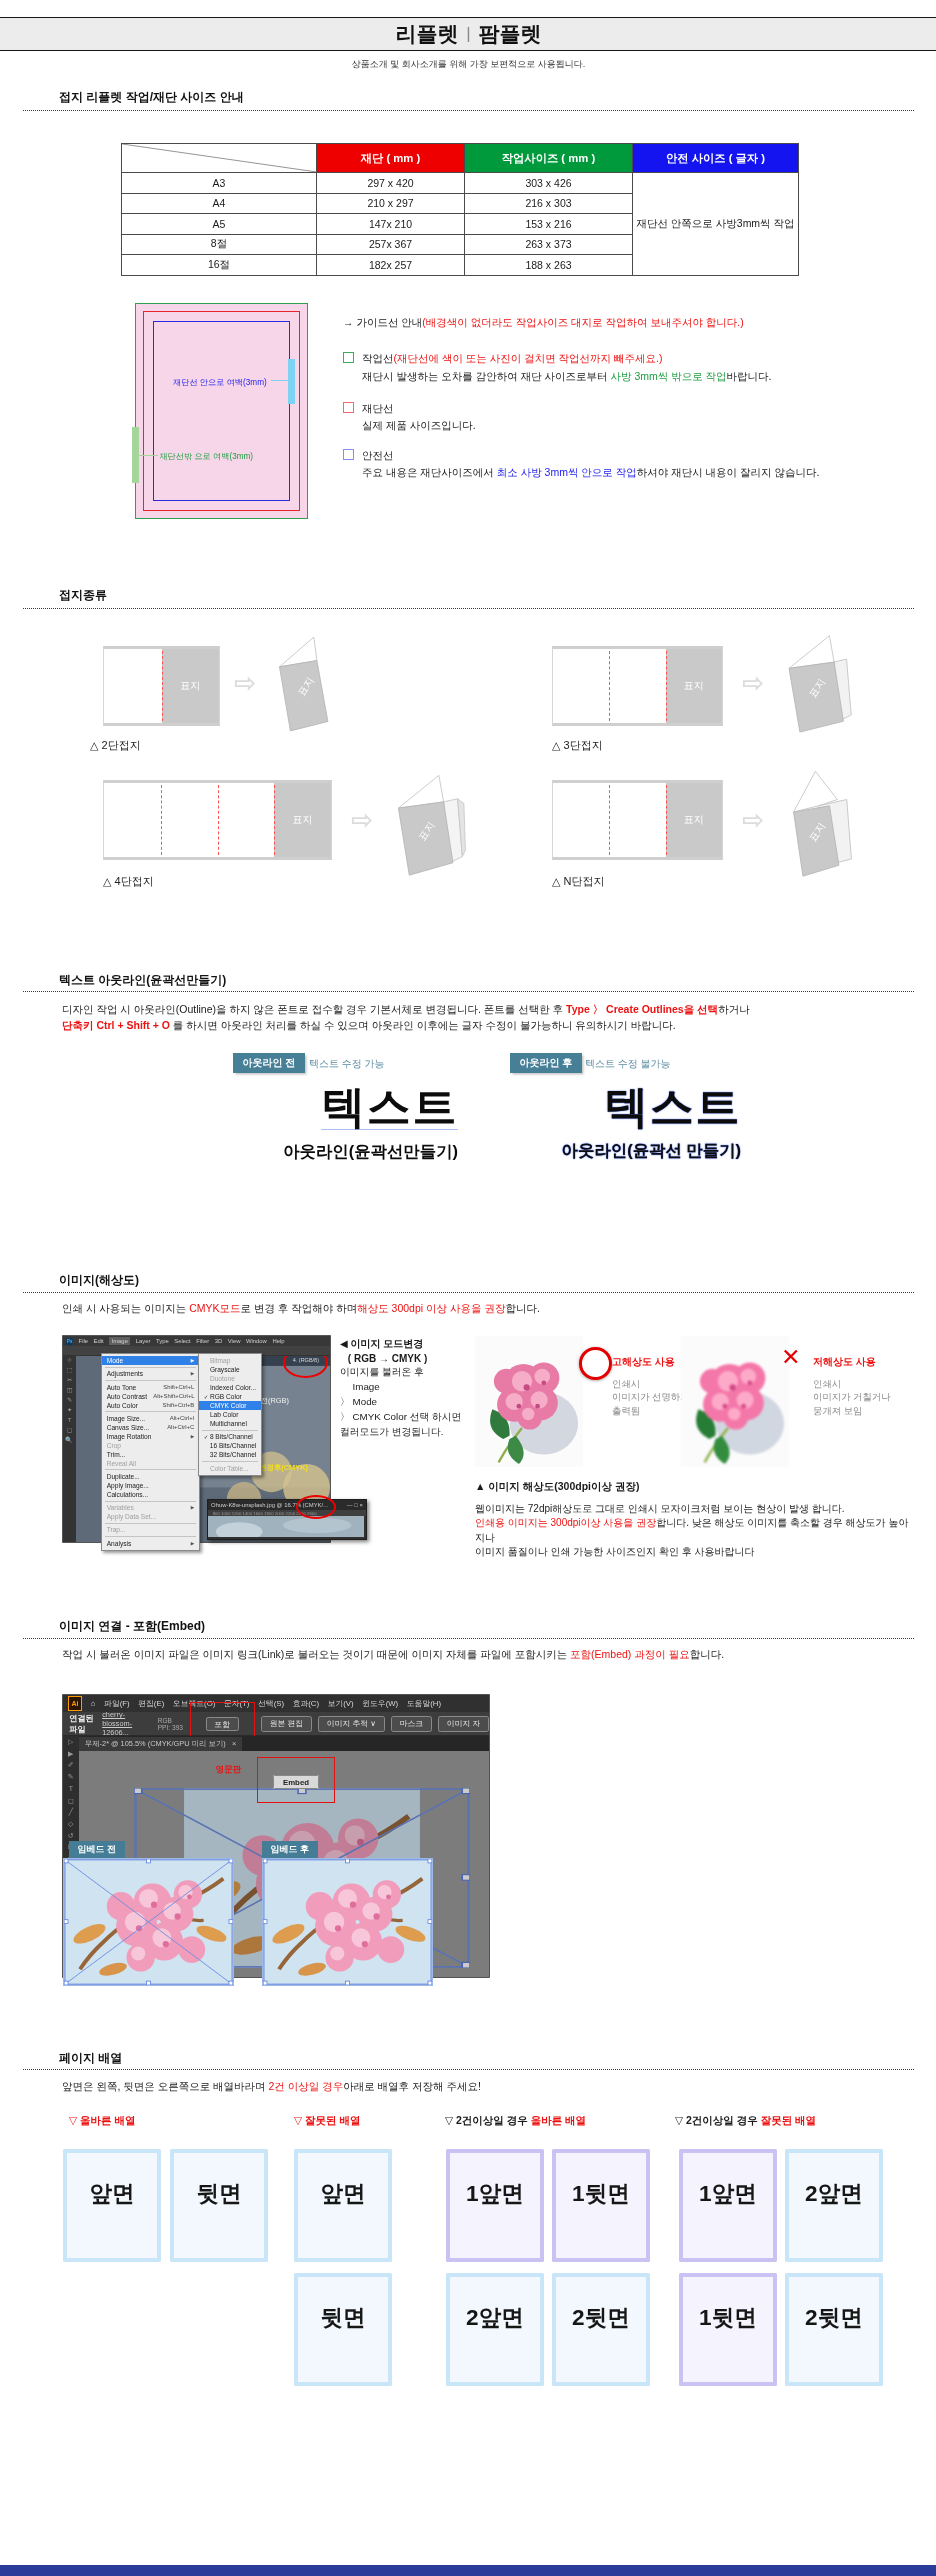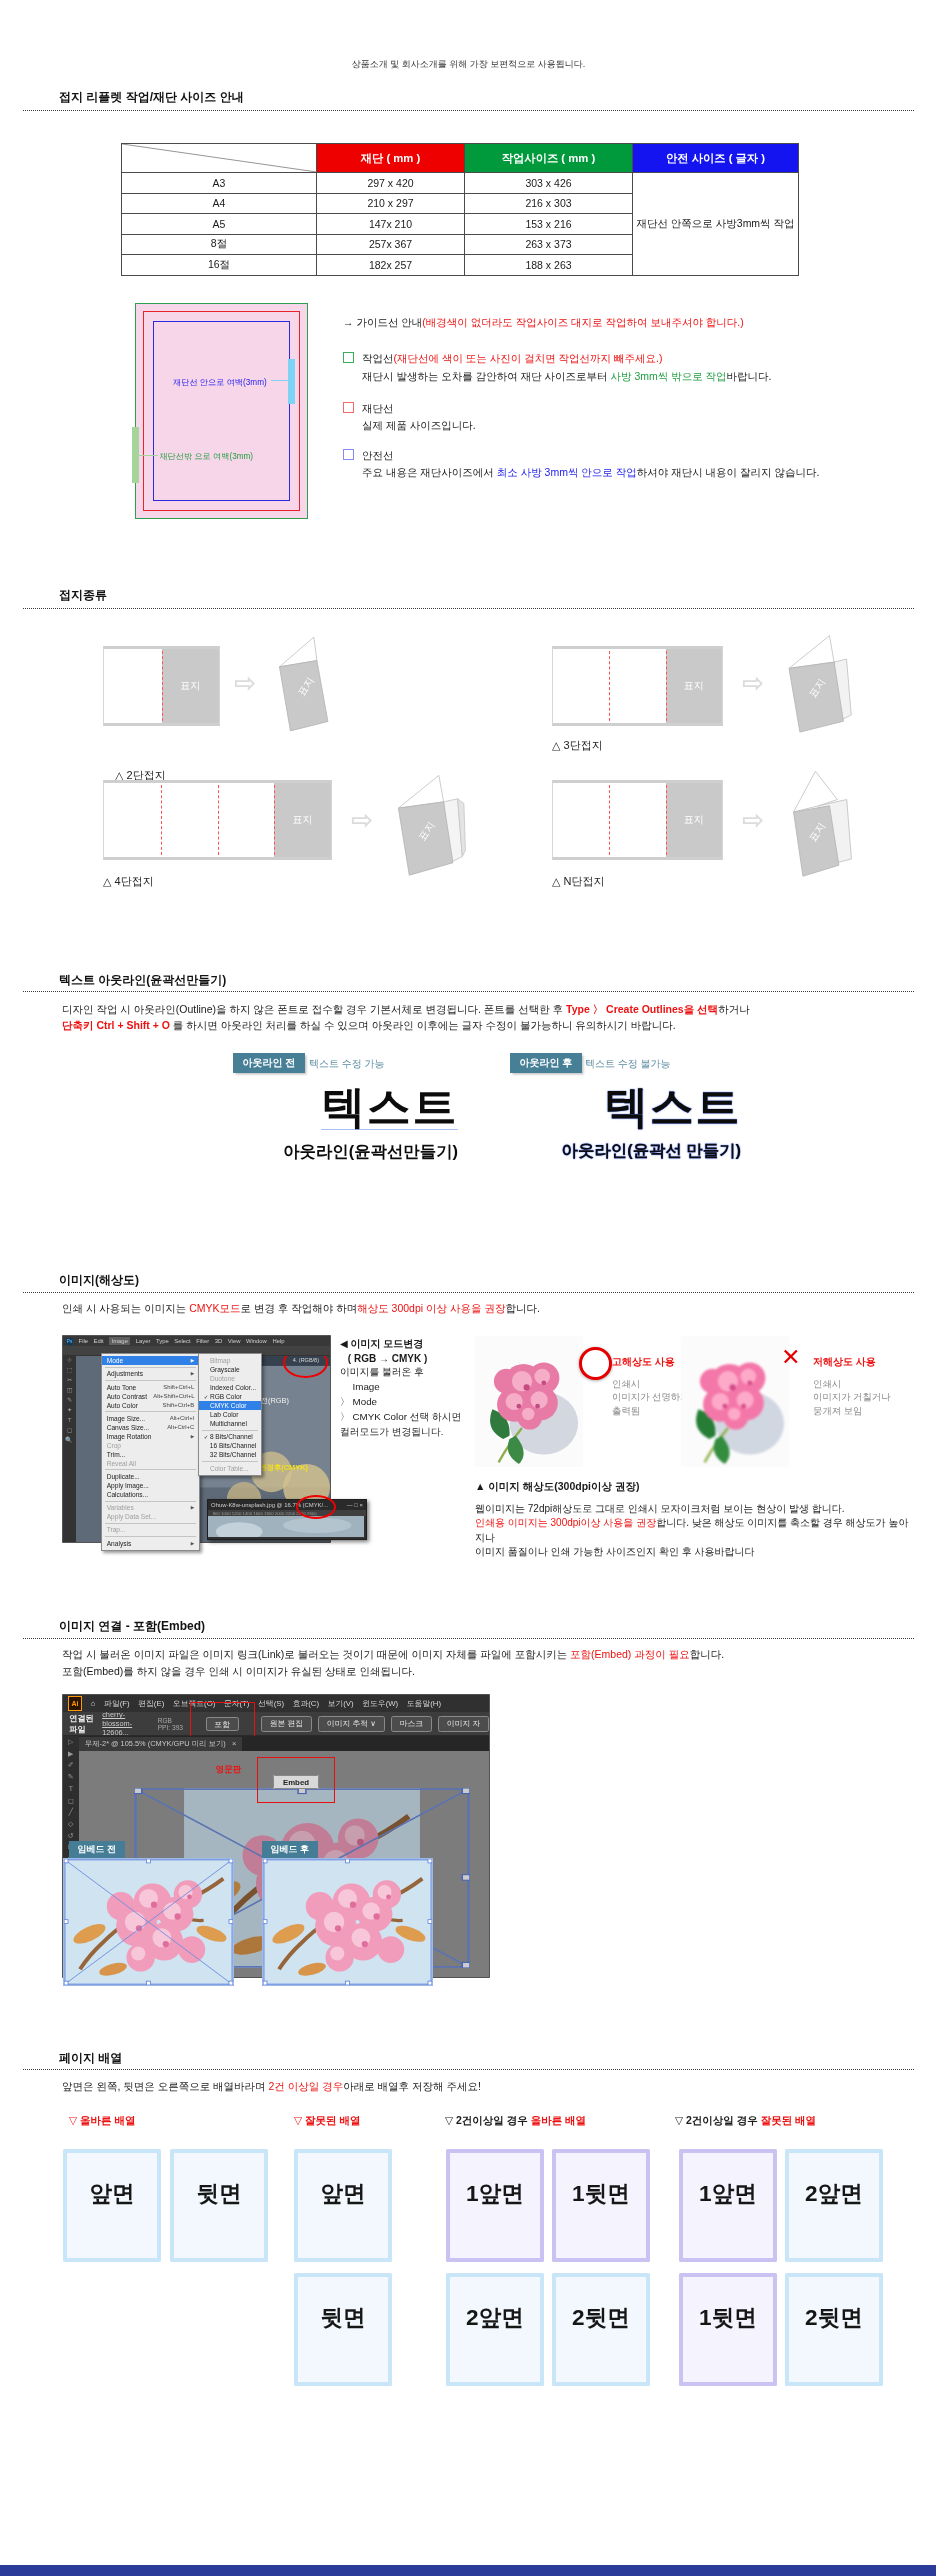--- a/index.html
+++ b/index.html
@@ -206,20 +206,25 @@
           <rect x="0" y="78" width="5" height="5"></rect>
             <rect x="212" y="78" width="5" height="5"></rect>
           <rect x="0" y="157" width="5" height="5"></rect>
             <rect x="106" y="157" width="5" height="5"></rect>
             <rect x="212" y="157" width="5" height="5"></rect>
         </g>
       </symbol>
     </defs>
   </svg>
 
+  <div class="abs band" style="left:0;top:17px;width:937px;height:32px;">
+    <span class="t">리플렛</span>
+    <span class="sep">|</span>
+    <span class="t">팜플렛</span>
+  </div>
   <div class="abs subtitle" style="left:0;top:58px;">상품소개 및 회사소개를 위해 가장 보편적으로 사용됩니다.</div>
 
   <div class="abs sec-title" style="left:59px;top:89px;">접지 리플렛 작업/재단 사이즈 안내</div>
   <div class="abs dotted" style="left:23.4px;top:110px;width:891px;"></div>
 
   <table class="sizes abs" style="left:121px;top:143px;">
     <colgroup>
         <col style="width:195px">
         <col style="width:148px">
         <col style="width:168px">
@@ -308,21 +313,21 @@
         <span>표지</span>
       </div>
     <div class="dash" style="left:50%;"></div>
   </div>
   <div class="abs fold-arrow" style="left:234px;top:667px;">⇨</div>
   <svg class="abs" style="left:273px;top:634px;" width="66" height="100" viewBox="0 0 84 128">
     <polygon points="8,42 52,4 56,34" fill="#fff" stroke="#bdbdbd"></polygon>
     <polygon points="8,42 56,34 70,112 22,124" fill="#c9c9c9" stroke="#b2b2b2"></polygon>
     <text x="36" y="80" transform="rotate(-58 38 78)" fill="#fff" font-size="13">표지</text>
   </svg>
-  <div class="abs fold-label" style="left:115px;top:738px;margin-top:30px;">△ 2단접지</div>
+  <div class="abs fold-label" style="left:90px;top:738px;">△ 2단접지</div>
 
   <div class="abs sheet" style="left:552px;top:646px;width:169px;height:74px;">
     <div class="panel" style="width:33.4%;">
         <span>표지</span>
       </div>
     <div class="dash" style="left:33.3%;"></div>
     <div class="dash" style="left:66.6%;"></div>
   </div>
   <div class="abs fold-arrow" style="left:742px;top:667px;">⇨</div>
   <svg class="abs" style="left:781px;top:631px;" width="72" height="105" viewBox="0 0 92 135">
@@ -611,21 +616,20 @@
     <div>웹이미지는 72dpi해상도로 그대로 인쇄시 모자이크처럼 보이는 현상이 발생 합니다.</div>
     <div><span class="red">인쇄용 이미지는 300dpi이상 사용을 권장</span><span>합니다. 낮은 해상도 이미지를 축소할 경우 해상도가 높아지나</span></div>
     <div>이미지 품질이나 인쇄 가능한 사이즈인지 확인 후 사용바랍니다</div>
   </div>
 
   <div class="abs sec-title" style="left:59px;top:1618px;">이미지 연결 - 포함(Embed)</div>
   <div class="abs dotted" style="left:23.4px;top:1638px;width:891px;"></div>
   <div class="abs body-line" style="left:62px;top:1646px;width:851px;">
     <span>작업 시 불러온 이미지 파일은 이미지 링크(Link)로 불러오는 것이기 때문에 이미지 자체를 파일에 포함시키는 </span><span class="red">포함(Embed) 과정이 필요</span><span>합니다.</span>
   </div>
-  <div class="abs body-line" style="left:62px;top:1663px;width:851px;">포함(Embed)를 하지 않을 경우 인쇄 시 이미지가 유실된 상태로 인쇄됩니다.</div>
 
   <div class="abs ai" style="left:63px;top:1695px;width:426px;height:282px;">
     <div class="ai-menubar">
       <span class="ai-logo">Ai</span>
       <span>⌂</span>
       <span>파일(F)</span>
       <span>편집(E)</span>
       <span>오브젝트(O)</span>
       <span>문자(T)</span>
       <span>선택(S)</span>

